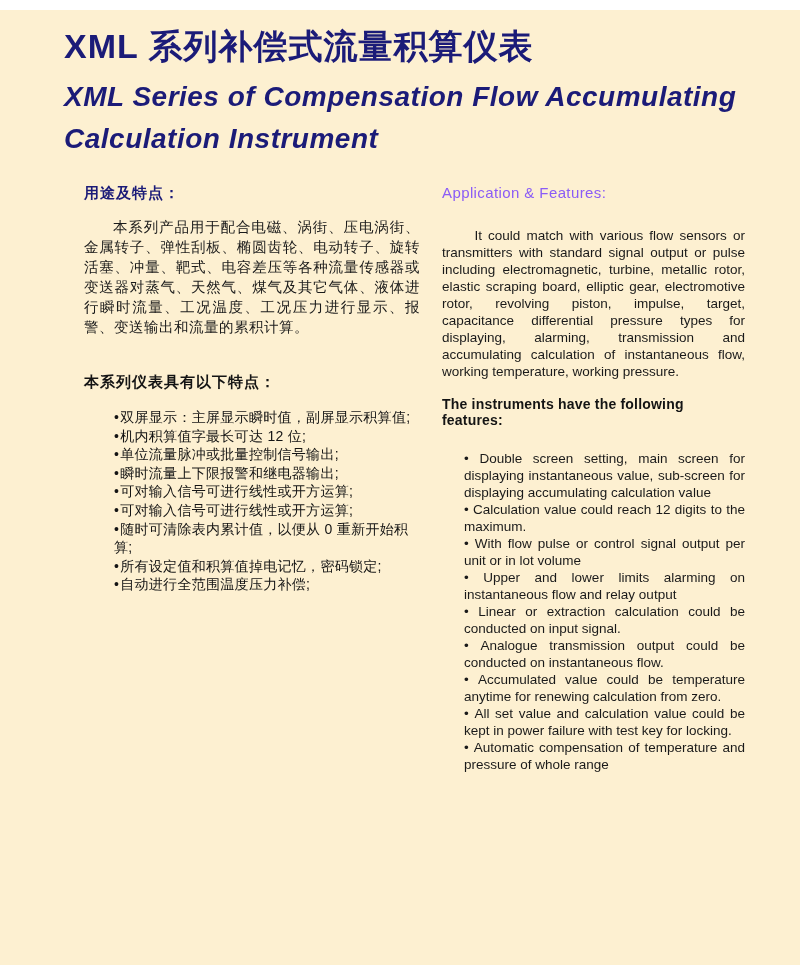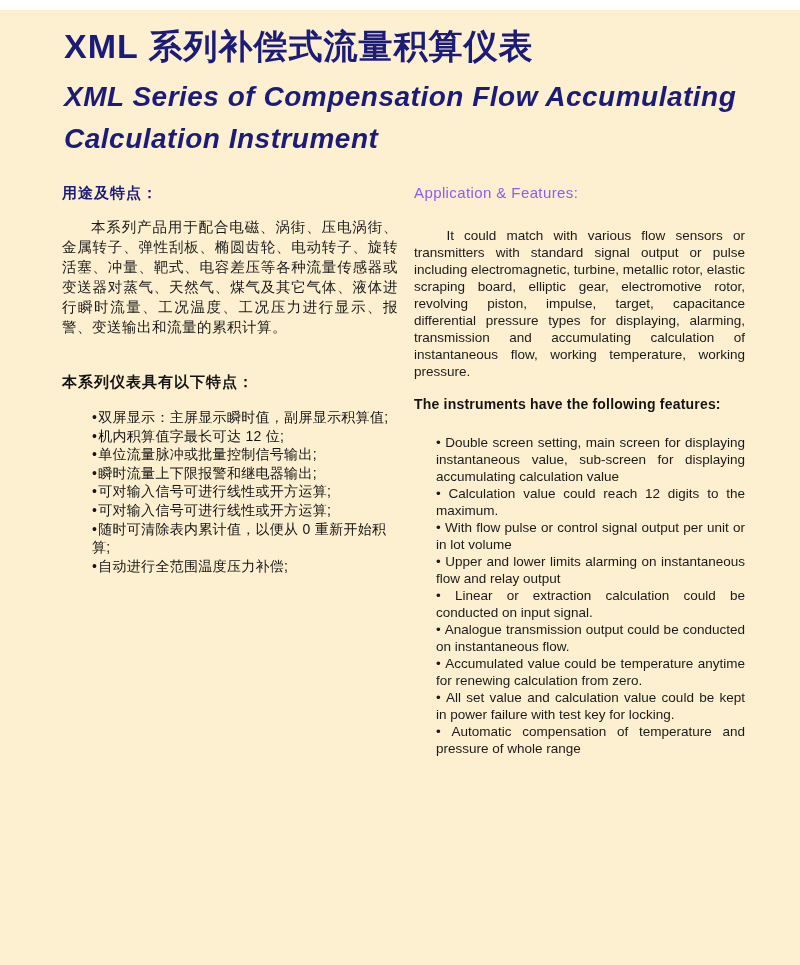--- a/index.html
+++ b/index.html
@@ -30,22 +30,22 @@
     font-size: 28px;
     font-weight: bold;
     font-style: italic;
     color: #1b1b78;
     margin-top: 10px;
     line-height: 42px;
     letter-spacing: 0.5px;
   }
   .columns {
     display: flex;
-    padding: 24px 55px 0 62px;
-    gap: 16px;
+    padding: 24px 55px 0 84px;
+    gap: 22px;
     box-sizing: border-box;
   }
   .col-left { width: 336px; flex: 0 0 336px; }
   .col-right { flex: 1; min-width: 0; }
 
   .zh-heading1 {
     color: #1b1b78;
     font-weight: bold;
     font-size: 15px;
     letter-spacing: 1px;
@@ -130,20 +130,21 @@
       <div class="zh-para">本系列产品用于配合电磁、涡街、压电涡街、金属转子、弹性刮板、椭圆齿轮、电动转子、旋转活塞、冲量、靶式、电容差压等各种流量传感器或变送器对蒸气、天然气、煤气及其它气体、液体进行瞬时流量、工况温度、工况压力进行显示、报警、变送输出和流量的累积计算。</div>
       <div class="zh-heading2">本系列仪表具有以下特点：</div>
       <ul class="zh-bullets">
         <li>双屏显示：主屏显示瞬时值，副屏显示积算值;</li>
         <li>机内积算值字最长可达 12 位;</li>
         <li>单位流量脉冲或批量控制信号输出;</li>
         <li>瞬时流量上下限报警和继电器输出;</li>
         <li>可对输入信号可进行线性或开方运算;</li>
         <li>可对输入信号可进行线性或开方运算;</li>
         <li>随时可清除表内累计值，以便从 0 重新开始积算;</li>
+        <li>所有设定值和积算值掉电记忆，密码锁定;</li>
         <li>自动进行全范围温度压力补偿;</li>
       </ul>
     </div>
 
     <div class="col-right">
       <div class="en-heading1">Application &amp; Features:</div>
       <div class="en-para">It could match with various flow sensors or transmitters with standard signal output or pulse including electromagnetic, turbine, metallic rotor, elastic scraping board, elliptic gear, electromotive rotor, revolving piston, impulse, target, capacitance differential pressure types for displaying, alarming, transmission and accumulating calculation of instantaneous flow, working temperature, working pressure.</div>
       <div class="en-heading2">The instruments have the following features:</div>
       <ul class="en-bullets">
         <li>Double screen setting, main screen for displaying instantaneous value, sub-screen for displaying accumulating calculation value</li>

